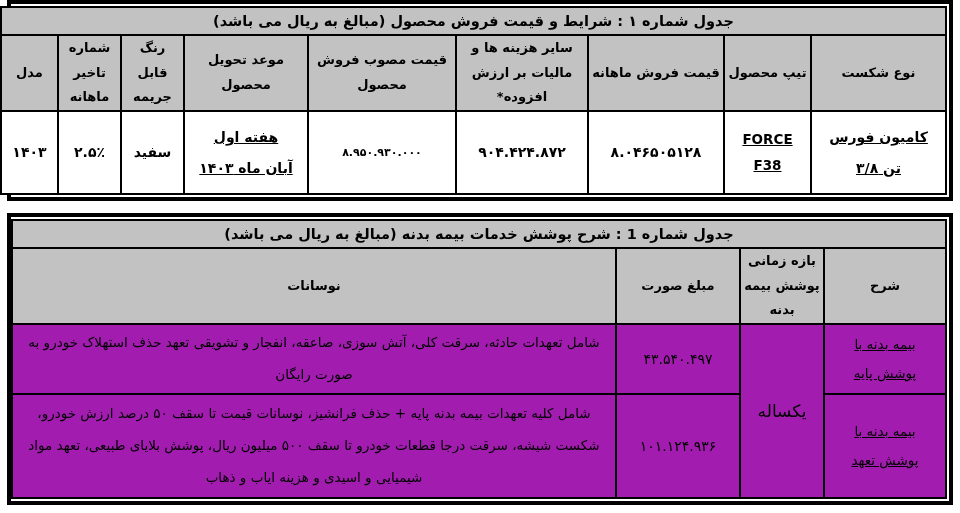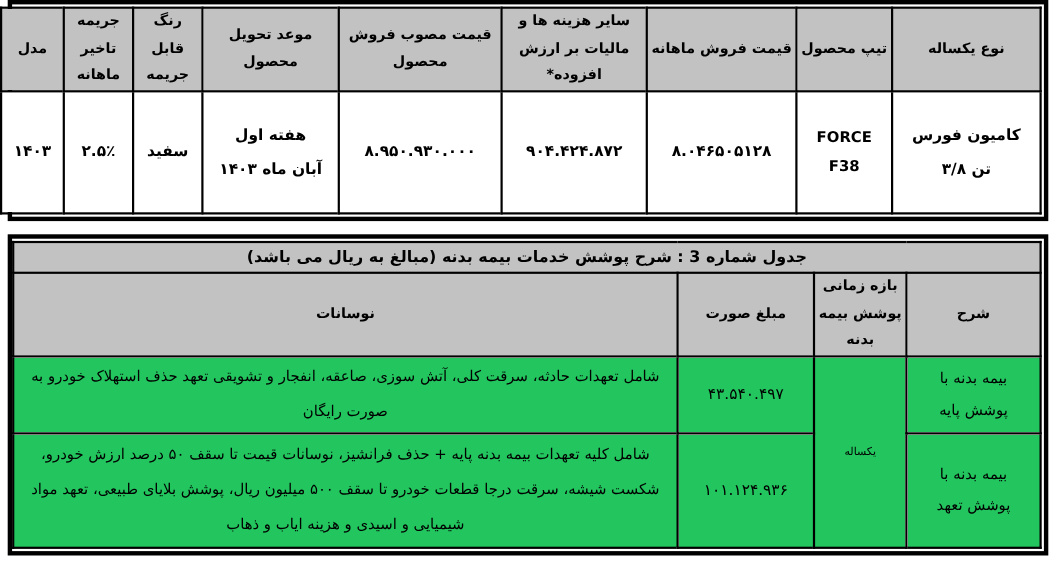--- a/index.html
+++ b/index.html
@@ -36,59 +36,62 @@
     background:#c2c2c2;
     font-size:13px;font-weight:bold;line-height:1.9;
   }
   #t1 .head-row th{height:70px;}
   #t2 .head-row th{height:70px;}
 
   
   .t1-data td{
     font-size:14px;font-weight:bold;line-height:2.15;background:#fff;
   }
-  .t1-data .price-big{font-size:14px;}
+  .t1-data .price-big{font-size:11px;}
   .t1-data .latin{font-size:13.5px;line-height:1.9;}
 
   
-  .t2-row td{background:#22c55e;font-size:13.5px;font-weight:normal;}
+  .t2-row td{background:#a21caf;font-size:13.5px;font-weight:normal;}
   .t2-row .desc{line-height:2.35;}
   .t2-row .amount{font-size:14px;font-weight:normal;}
   .t2-row .rowtitle{line-height:2.15;}
-  .t2-row .period{font-size:10px;}
+  .t2-row .period{font-size:17px;}
   #t2 .row1 td{height:68px;}
 
-  .line{display:block;}
+  .line{display:block;text-decoration:underline;}
 </style>
 </head>
 <body>
 
 <div class="tframe" id="t1">
   <table>
     <colgroup>
       <col style="width:135px">
         <col style="width:87px">
         <col style="width:136px">
       <col style="width:132px">
         <col style="width:148px">
         <col style="width:124px">
       <col style="width:63px">
         <col style="width:63px">
         <col style="width:57px">
     </colgroup>
     <tbody>
+        <tr class="title-row">
+      <th colspan="9">جدول شماره ۱ : شرایط و قیمت فروش محصول (مبالغ به ریال می باشد)</th>
+    </tr>
     <tr class="head-row">
-      <th>نوع یکساله</th>
+      <th>نوع شکست</th>
       <th>تیپ محصول</th>
       <th>قیمت فروش ماهانه</th>
       <th>سایر هزینه ها و مالیات بر ارزش افزوده*</th>
       <th>قیمت مصوب فروش محصول</th>
       <th>موعد تحویل محصول</th>
       <th>رنگ قابل جریمه</th>
-      <th>جریمه تاخیر ماهانه</th>
+      <th>شماره تاخیر ماهانه</th>
       <th>مدل</th>
     </tr>
     <tr class="t1-data">
       <td>
         <span class="line">کامیون فورس</span>
         <span class="line">تن ۳/۸</span>
       </td>
       <td class="latin">
         <span class="line">FORCE</span>
         <span class="line">F38</span>
@@ -111,21 +114,21 @@
 <div class="tframe" id="t2">
   <table>
     <colgroup>
       <col style="width:122px">
         <col style="width:84px">
         <col style="width:124px">
         <col style="width:604px">
     </colgroup>
     <tbody>
         <tr class="title-row">
-      <th colspan="4">جدول شماره 3 : شرح پوشش خدمات بیمه بدنه (مبالغ به ریال می باشد)</th>
+      <th colspan="4">جدول شماره 1 : شرح پوشش خدمات بیمه بدنه (مبالغ به ریال می باشد)</th>
     </tr>
     <tr class="head-row">
       <th>شرح</th>
       <th>بازه زمانی پوشش بیمه بدنه</th>
       <th>مبلغ صورت</th>
       <th>نوسانات</th>
     </tr>
     <tr class="t2-row row1">
       <td class="rowtitle">
         <span class="line">بیمه بدنه با</span>

